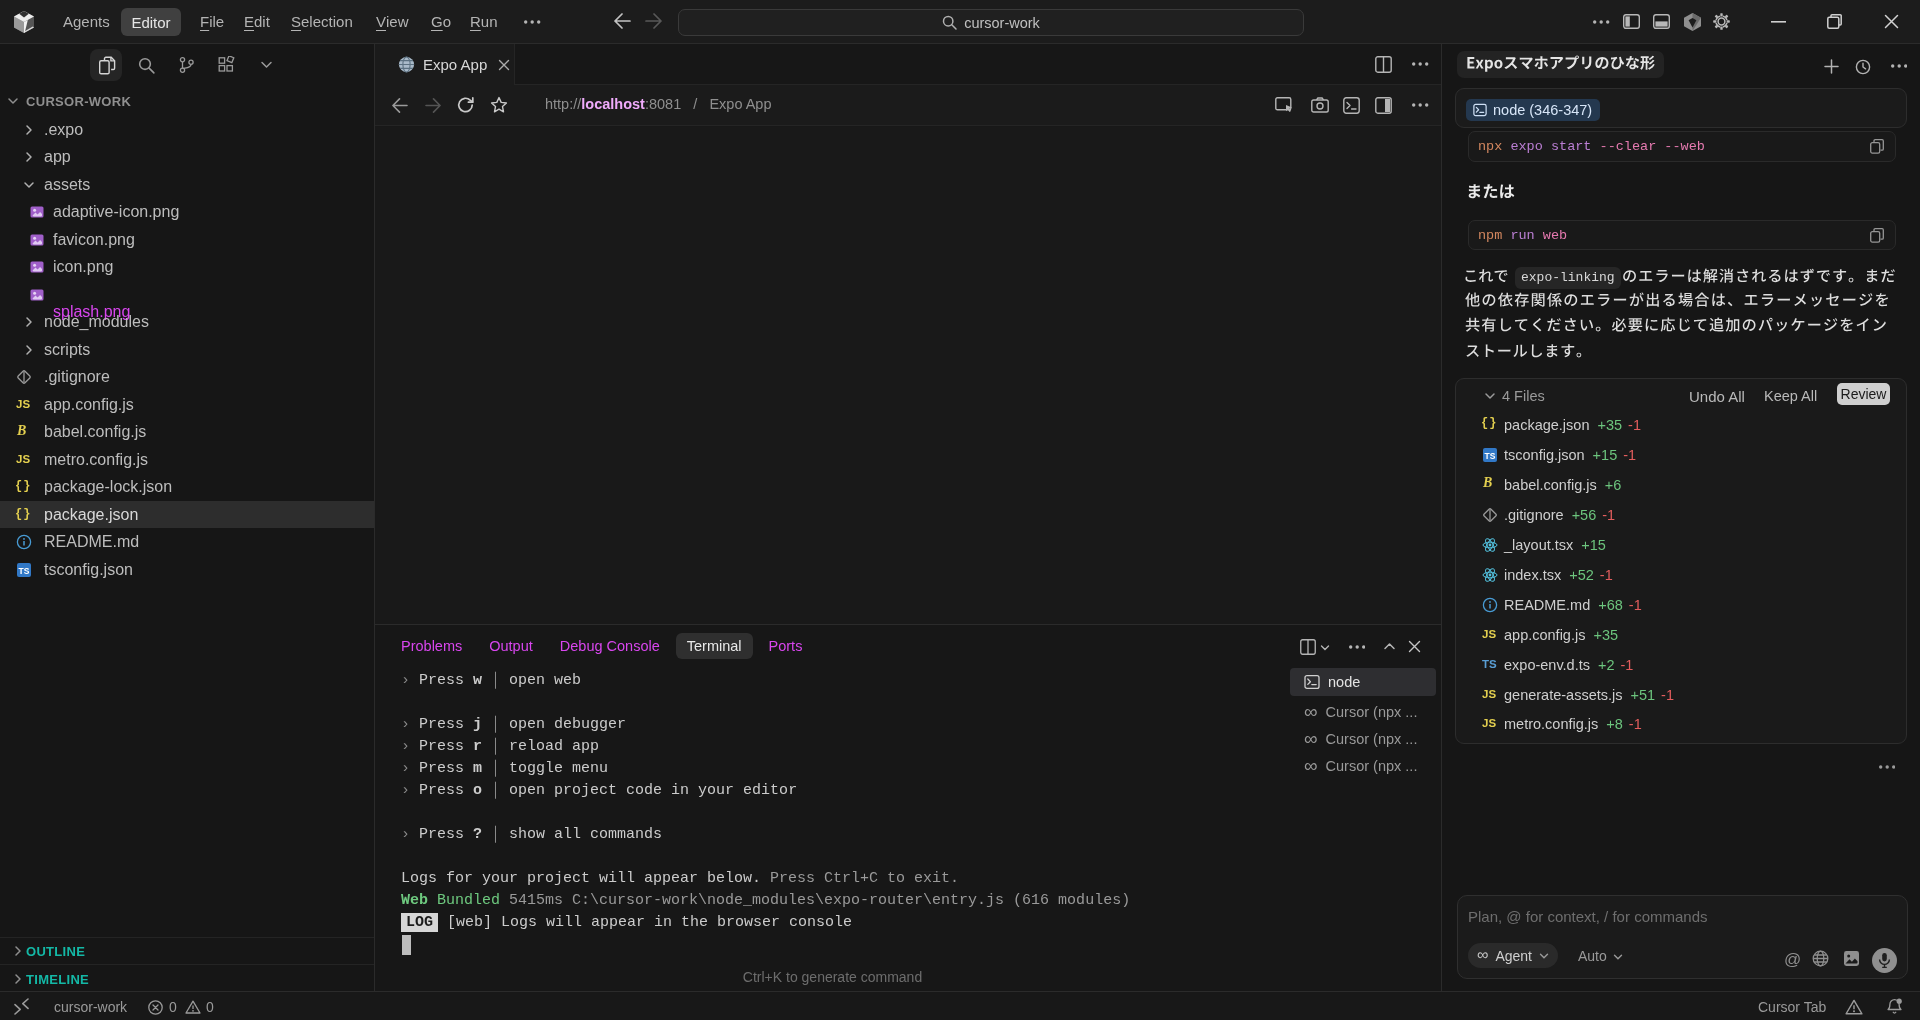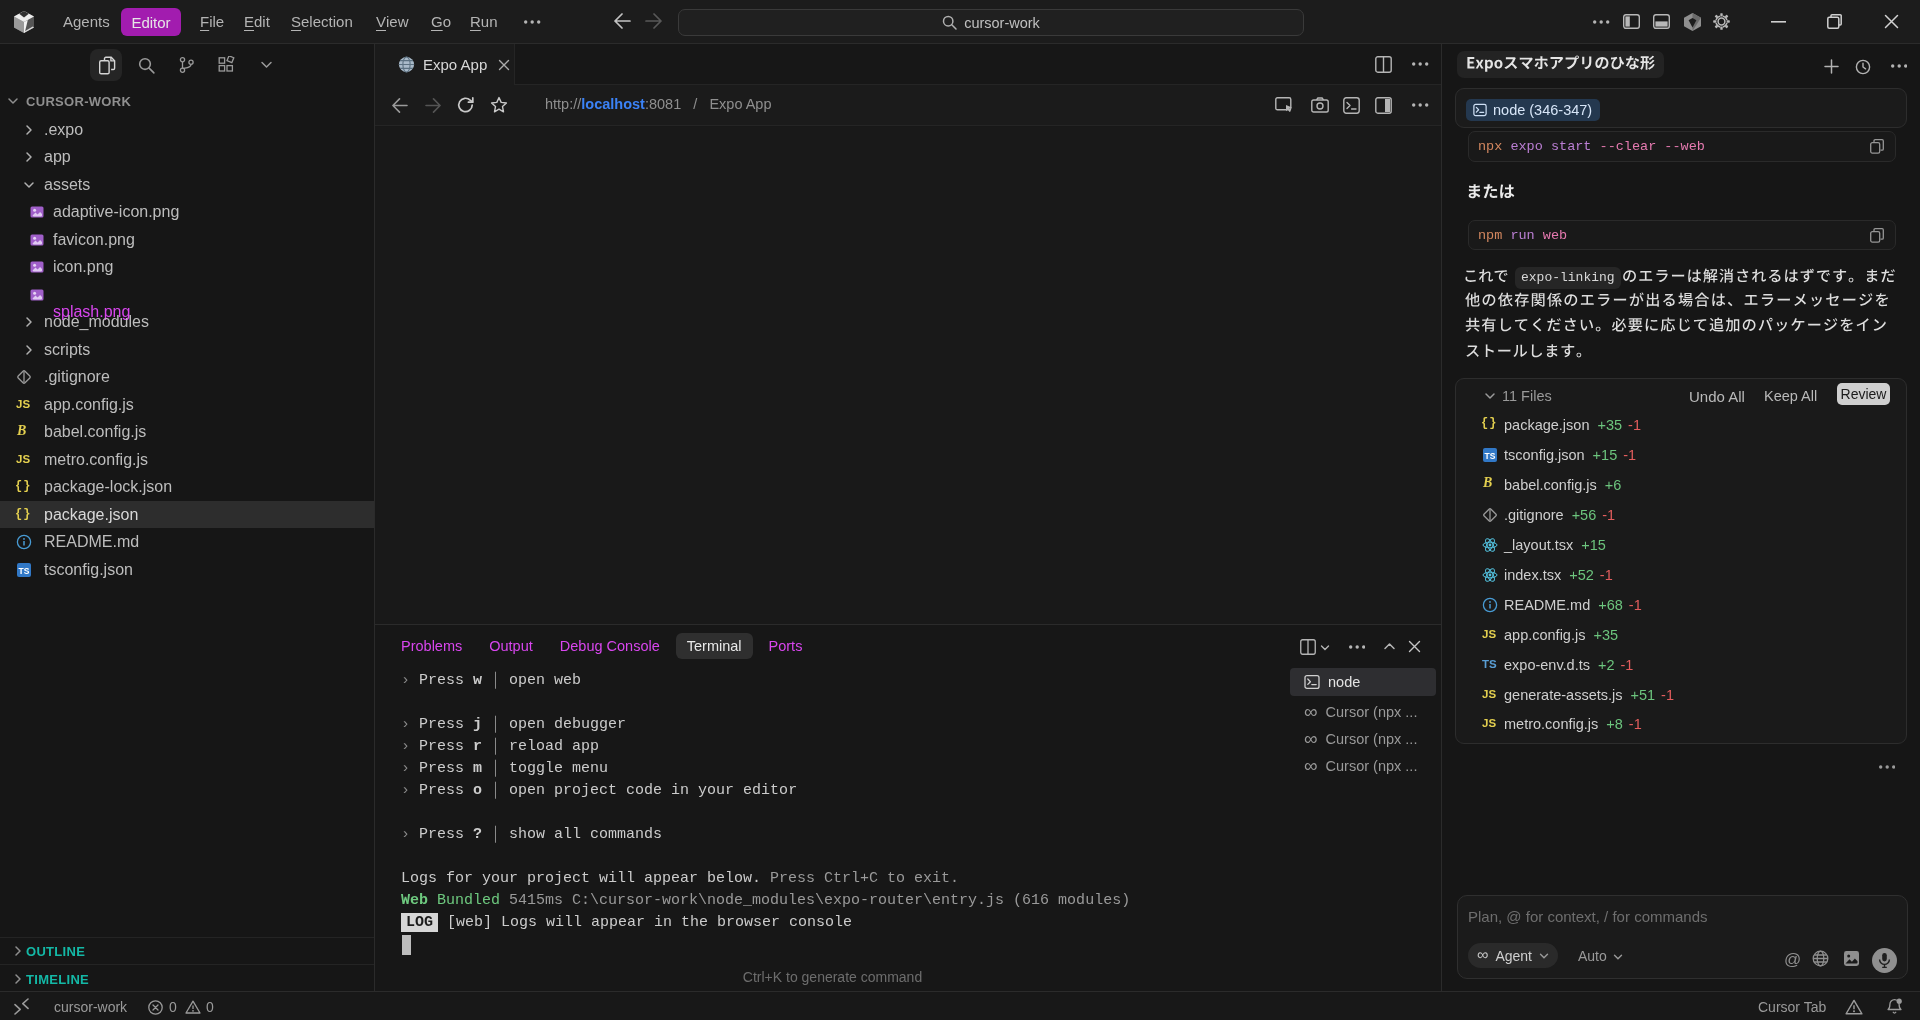--- a/index.html
+++ b/index.html
@@ -3,34 +3,34 @@
 <style>
 *{margin:0;padding:0;box-sizing:border-box}
 html,body{width:1920px;height:1020px;overflow:hidden}
 body{background:#181818;font-family:"Liberation Sans",sans-serif;position:relative;color:#c5c5c5}
 .abs{position:absolute}
 svg{display:block}
 
 #titlebar{position:absolute;left:0;top:0;width:1920px;height:44px;background:#1c1c1c;border-bottom:1px solid #2b2b2b}
 .menu{position:absolute;top:0;height:43px;display:flex;align-items:center;font-size:15px;color:#b4b4b4}
 .menu u{text-decoration:underline;text-underline-offset:3px}
-#editorchip{position:absolute;left:121px;top:8px;width:60px;height:28px;background:#a21caf;border-radius:6px;color:#e6e6e6;font-size:15px;display:flex;align-items:center;justify-content:center}
+#editorchip{position:absolute;left:121px;top:8px;width:60px;height:28px;background:#404040;border-radius:6px;color:#e6e6e6;font-size:15px;display:flex;align-items:center;justify-content:center}
 #searchbox{position:absolute;left:678px;top:9px;width:626px;height:27px;border:1px solid #3a3a3a;background:#202020;border-radius:7px;display:flex;align-items:center;justify-content:center;color:#c0c0c0;font-size:14.5px}
 
 #sidebar{position:absolute;left:0;top:44px;width:375px;height:947px;background:#161616;border-right:1px solid #2b2b2b}
 #cw{position:absolute;left:26px;top:50px;font-size:13px;font-weight:bold;color:#8f8f8f;letter-spacing:.3px}
 .sechead{position:absolute;left:26px;font-size:13px;font-weight:bold;color:#14b8a6;letter-spacing:.3px}
 
 #tabstrip{position:absolute;left:375px;top:44px;width:1066px;height:41px;background:#171717}
 #tab1{position:absolute;left:0;top:0;width:140px;height:41px;background:#1b1b1b;border-right:1px solid #252525;display:flex;align-items:center;color:#d7d7d7;font-size:15px}
 #striprule{position:absolute;left:140px;top:40px;width:926px;height:1px;background:#252525}
 #toolbar{position:absolute;left:375px;top:85px;width:1066px;height:41px;background:#1b1b1b;border-bottom:1px solid #252525}
 #preview{position:absolute;left:375px;top:127px;width:1066px;height:497px;background:#191919}
 .urltxt{font-size:14.5px;color:#8f8f8f}
-.urltxt b{color:#3b82f6;font-weight:bold}
+.urltxt b{color:#f0abfc;font-weight:bold}
 
 #panel{position:absolute;left:375px;top:624px;width:1066px;height:367px;background:#171717;border-top:1px solid #2b2b2b}
 .ptab{font-size:14.5px;color:#d946ef}
 #ptabs{position:absolute;left:26px;top:8px;display:flex;align-items:center;gap:27px}
 #termtab{background:#2f2f2f;color:#e8e8e8;border-radius:6px;padding:5px 11px;margin:0 -11px}
 #term{position:absolute;left:26px;top:45px;font-family:"Liberation Mono",monospace;font-size:15px;line-height:22px;color:#cccccc;white-space:pre}
 #term .dim{color:#8a8a8a}
 #term .grn{color:#6ec97f}
 #term .gry{color:#9a9a9a}
 #proclist{position:absolute;left:915px;top:29px;width:150px}
@@ -507,21 +507,21 @@
       <svg width="126.1" height="19.8" viewBox="0 0 126.1 19.8">
         <g transform="translate(0,13.38) scale(0.01520,-0.01520)">
           <path d="M815 673Q809 666 800 650Q791 634 786 621Q765 573 735 514Q704 455 666 396Q627 338 585 290Q530 227 463 167Q397 107 323 57Q249 6 170 -31L89 54Q170 86 246 133Q321 180 386 236Q451 292 500 347Q534 385 566 431Q598 478 623 525Q648 572 659 611Q650 611 622 611Q594 611 556 611Q517 611 475 611Q434 611 395 611Q357 611 329 611Q301 611 292 611Q273 611 250 609Q228 608 209 607Q191 605 183 605V718Q193 717 213 715Q233 714 255 712Q277 711 292 711Q303 711 332 711Q360 711 399 711Q437 711 479 711Q521 711 559 711Q597 711 625 711Q653 711 663 711Q691 711 714 714Q737 717 750 721ZM598 356Q638 323 682 282Q726 241 768 197Q810 154 847 114Q883 74 908 43L820 -35Q783 15 735 70Q687 125 633 181Q579 236 525 284Z M1370 92Q1370 108 1370 151Q1370 193 1370 251Q1370 310 1370 374Q1370 437 1370 497Q1370 557 1370 603Q1370 649 1370 670Q1370 694 1368 726Q1365 757 1361 782H1484Q1482 758 1479 727Q1476 696 1476 670Q1476 636 1476 585Q1476 533 1476 473Q1476 413 1477 352Q1477 291 1477 237Q1477 184 1477 145Q1477 106 1477 92Q1477 76 1478 53Q1479 30 1481 6Q1483 -17 1484 -36H1362Q1365 -10 1368 27Q1370 63 1370 92ZM1454 521Q1503 507 1564 486Q1624 466 1687 443Q1749 419 1805 396Q1860 373 1900 354L1855 245Q1813 268 1760 291Q1708 315 1653 337Q1598 359 1546 377Q1495 395 1454 408Z M2183 446Q2199 445 2224 444Q2249 442 2277 441Q2305 440 2332 440Q2352 440 2387 440Q2422 440 2466 440Q2510 440 2559 440Q2608 440 2657 440Q2705 440 2749 440Q2792 440 2825 440Q2858 440 2875 440Q2912 440 2940 443Q2969 445 2987 446V322Q2971 323 2940 325Q2908 327 2876 327Q2858 327 2825 327Q2791 327 2748 327Q2705 327 2657 327Q2608 327 2559 327Q2510 327 2466 327Q2422 327 2387 327Q2352 327 2332 327Q2290 327 2249 326Q2209 324 2183 322Z M3643 22Q3646 35 3648 51Q3650 68 3650 85Q3650 96 3650 129Q3650 163 3650 211Q3650 260 3650 316Q3650 373 3650 430Q3650 488 3650 538Q3650 588 3650 625Q3650 662 3650 677Q3650 708 3647 730Q3644 752 3644 757H3761Q3760 752 3758 730Q3755 708 3755 677Q3755 662 3755 627Q3755 592 3755 545Q3755 497 3755 443Q3755 390 3755 337Q3755 285 3755 240Q3755 195 3755 164Q3755 133 3755 124Q3799 144 3848 177Q3898 211 3945 256Q3992 301 4027 354L4088 268Q4046 211 3988 159Q3930 107 3868 64Q3805 21 3748 -8Q3734 -15 3725 -22Q3716 -28 3709 -33ZM3183 31Q3247 76 3290 141Q3334 205 3355 274Q3366 307 3372 357Q3378 407 3381 464Q3384 520 3384 575Q3385 630 3385 673Q3385 699 3382 718Q3380 737 3377 754H3493Q3492 750 3491 737Q3490 725 3488 708Q3487 692 3487 674Q3487 631 3486 574Q3485 516 3482 455Q3478 394 3473 339Q3467 284 3457 247Q3434 165 3388 93Q3342 21 3278 -33Z M4525 785Q4521 758 4518 728Q4515 697 4514 670Q4512 629 4510 568Q4508 508 4506 441Q4504 373 4503 307Q4502 242 4502 190Q4502 137 4522 106Q4541 75 4576 61Q4611 48 4654 48Q4720 48 4773 65Q4826 82 4869 111Q4911 140 4945 177Q4979 214 5006 254L5077 167Q5052 131 5014 92Q4976 53 4924 19Q4872 -15 4804 -36Q4736 -57 4652 -57Q4576 -57 4519 -34Q4462 -11 4430 40Q4398 91 4398 174Q4398 217 4399 271Q4400 325 4402 382Q4403 440 4405 495Q4406 550 4407 596Q4408 642 4408 670Q4408 702 4405 731Q4403 761 4397 786Z M5797 800Q5796 786 5794 770Q5792 753 5791 732Q5791 715 5790 683Q5790 651 5789 613Q5789 574 5789 536Q5789 497 5789 465Q5789 419 5791 366Q5794 312 5797 260Q5800 208 5802 164Q5804 120 5804 92Q5804 54 5785 21Q5766 -12 5726 -32Q5685 -53 5619 -53Q5506 -53 5447 -12Q5387 28 5387 103Q5387 151 5416 187Q5445 223 5498 244Q5552 264 5625 264Q5706 264 5776 246Q5846 228 5905 200Q5964 172 6009 142Q6054 111 6084 87L6027 -2Q5992 30 5948 63Q5904 96 5851 123Q5798 150 5739 166Q5679 182 5613 182Q5549 182 5516 161Q5482 139 5482 109Q5482 88 5495 71Q5508 55 5536 45Q5563 36 5606 36Q5634 36 5656 43Q5679 50 5692 68Q5705 85 5705 117Q5705 143 5703 187Q5701 231 5699 283Q5698 334 5696 382Q5694 431 5694 465Q5694 500 5694 537Q5695 575 5695 612Q5695 648 5695 680Q5695 713 5695 737Q5695 750 5694 769Q5693 789 5690 800ZM5401 698Q5426 694 5459 690Q5492 686 5528 683Q5563 679 5596 678Q5628 676 5652 676Q5751 676 5851 683Q5951 690 6053 707L6053 615Q5999 609 5933 603Q5867 597 5796 593Q5724 589 5653 589Q5620 589 5573 592Q5527 595 5481 599Q5435 603 5402 607ZM5395 484Q5421 480 5454 476Q5487 473 5522 471Q5557 469 5588 467Q5620 466 5642 466Q5724 466 5796 469Q5867 473 5933 479Q6000 486 6063 494L6062 401Q6011 394 5962 390Q5913 385 5863 382Q5813 379 5759 378Q5705 377 5641 377Q5610 377 5565 379Q5521 380 5477 383Q5432 386 5397 390Z M6895 798Q6895 792 6893 777Q6891 762 6891 747Q6890 732 6889 725Q6888 706 6888 672Q6888 639 6888 599Q6888 559 6888 519Q6889 478 6889 442Q6890 407 6890 383L6792 423Q6792 439 6792 469Q6792 498 6792 536Q6792 573 6791 610Q6791 647 6790 678Q6789 709 6788 725Q6787 749 6784 770Q6782 791 6780 798ZM6349 665Q6391 666 6445 667Q6499 668 6559 670Q6618 671 6678 672Q6738 674 6791 674Q6845 675 6888 675Q6930 675 6975 675Q7020 675 7062 675Q7103 675 7136 675Q7169 675 7188 675L7187 581Q7143 583 7070 585Q6996 586 6886 586Q6820 586 6749 585Q6679 584 6609 582Q6539 579 6473 576Q6408 573 6351 569ZM6881 373Q6881 299 6861 251Q6842 202 6806 177Q6769 153 6718 153Q6688 153 6658 164Q6628 175 6604 197Q6579 220 6565 252Q6550 285 6550 327Q6550 380 6576 421Q6601 461 6644 484Q6686 507 6737 507Q6799 507 6840 479Q6881 451 6902 404Q6923 356 6923 296Q6923 247 6908 194Q6893 142 6858 93Q6823 44 6764 4Q6705 -37 6615 -63L6531 21Q6597 35 6651 59Q6706 82 6745 116Q6784 151 6805 198Q6826 246 6826 309Q6826 369 6800 396Q6773 423 6736 423Q6713 423 6692 412Q6671 401 6658 380Q6645 359 6645 329Q6645 287 6672 264Q6700 240 6736 240Q6764 240 6785 257Q6805 273 6813 308Q6821 344 6809 399Z M7493 246Q7537 246 7572 224Q7607 203 7628 168Q7650 133 7650 89Q7650 46 7628 11Q7607 -25 7572 -46Q7537 -67 7493 -67Q7450 -67 7415 -46Q7379 -25 7358 11Q7337 46 7337 89Q7337 133 7358 168Q7379 203 7415 224Q7450 246 7493 246ZM7493 -7Q7534 -7 7561 21Q7589 49 7589 89Q7589 116 7577 138Q7564 159 7542 172Q7520 185 7493 185Q7467 185 7445 172Q7424 159 7410 138Q7397 116 7397 89Q7397 63 7410 41Q7424 18 7445 6Q7467 -7 7493 -7Z" fill="#dddddd"></path>
         </g>
       </svg>
     </div>
 <div class="cbox" style="left:13px;top:334px;width:452px;height:366px;background:#1a1a1a"></div>
 <svg class="abs" style="left:42px;top:346px" width="12" height="12" viewBox="0 0 12 12">
       <path d="M2 4l4 4 4-4" stroke="#9a9a9a" stroke-width="1.5" fill="none" stroke-linecap="round" stroke-linejoin="round"></path>
     </svg>
-<div class="abs" style="left:60px;top:344px;color:#9a9a9a;font-size:14.5px">11 Files</div>
+<div class="abs" style="left:60px;top:344px;color:#9a9a9a;font-size:14.5px">4 Files</div>
 <div class="abs" style="left:247px;top:344px;color:#b9b9b9;font-size:15px">Undo All</div>
 <div class="abs" style="left:322px;top:344px;color:#b9b9b9;font-size:14.5px">Keep All</div>
 <div class="abs" style="left:395px;top:339px;width:53px;height:22px;background:#cfcfcf;border-radius:5px;color:#1b1b1b;font-size:14px;display:flex;align-items:center;justify-content:center">Review</div>
 <div class="frow" style="top:365.9px;width:440px">
       <div class="abs" style="left:26px;top:6px;font-size:12px;font-weight:bold;color:#e3cf4f;font-family:'Liberation Mono',monospace;letter-spacing:1px">{}</div>
       <span class="nm" style="margin-left:49px">package.json</span>
       <span class="add">+35</span>
       <span class="del">-1</span>
     </div>
 <div class="frow" style="top:395.8px;width:440px">

